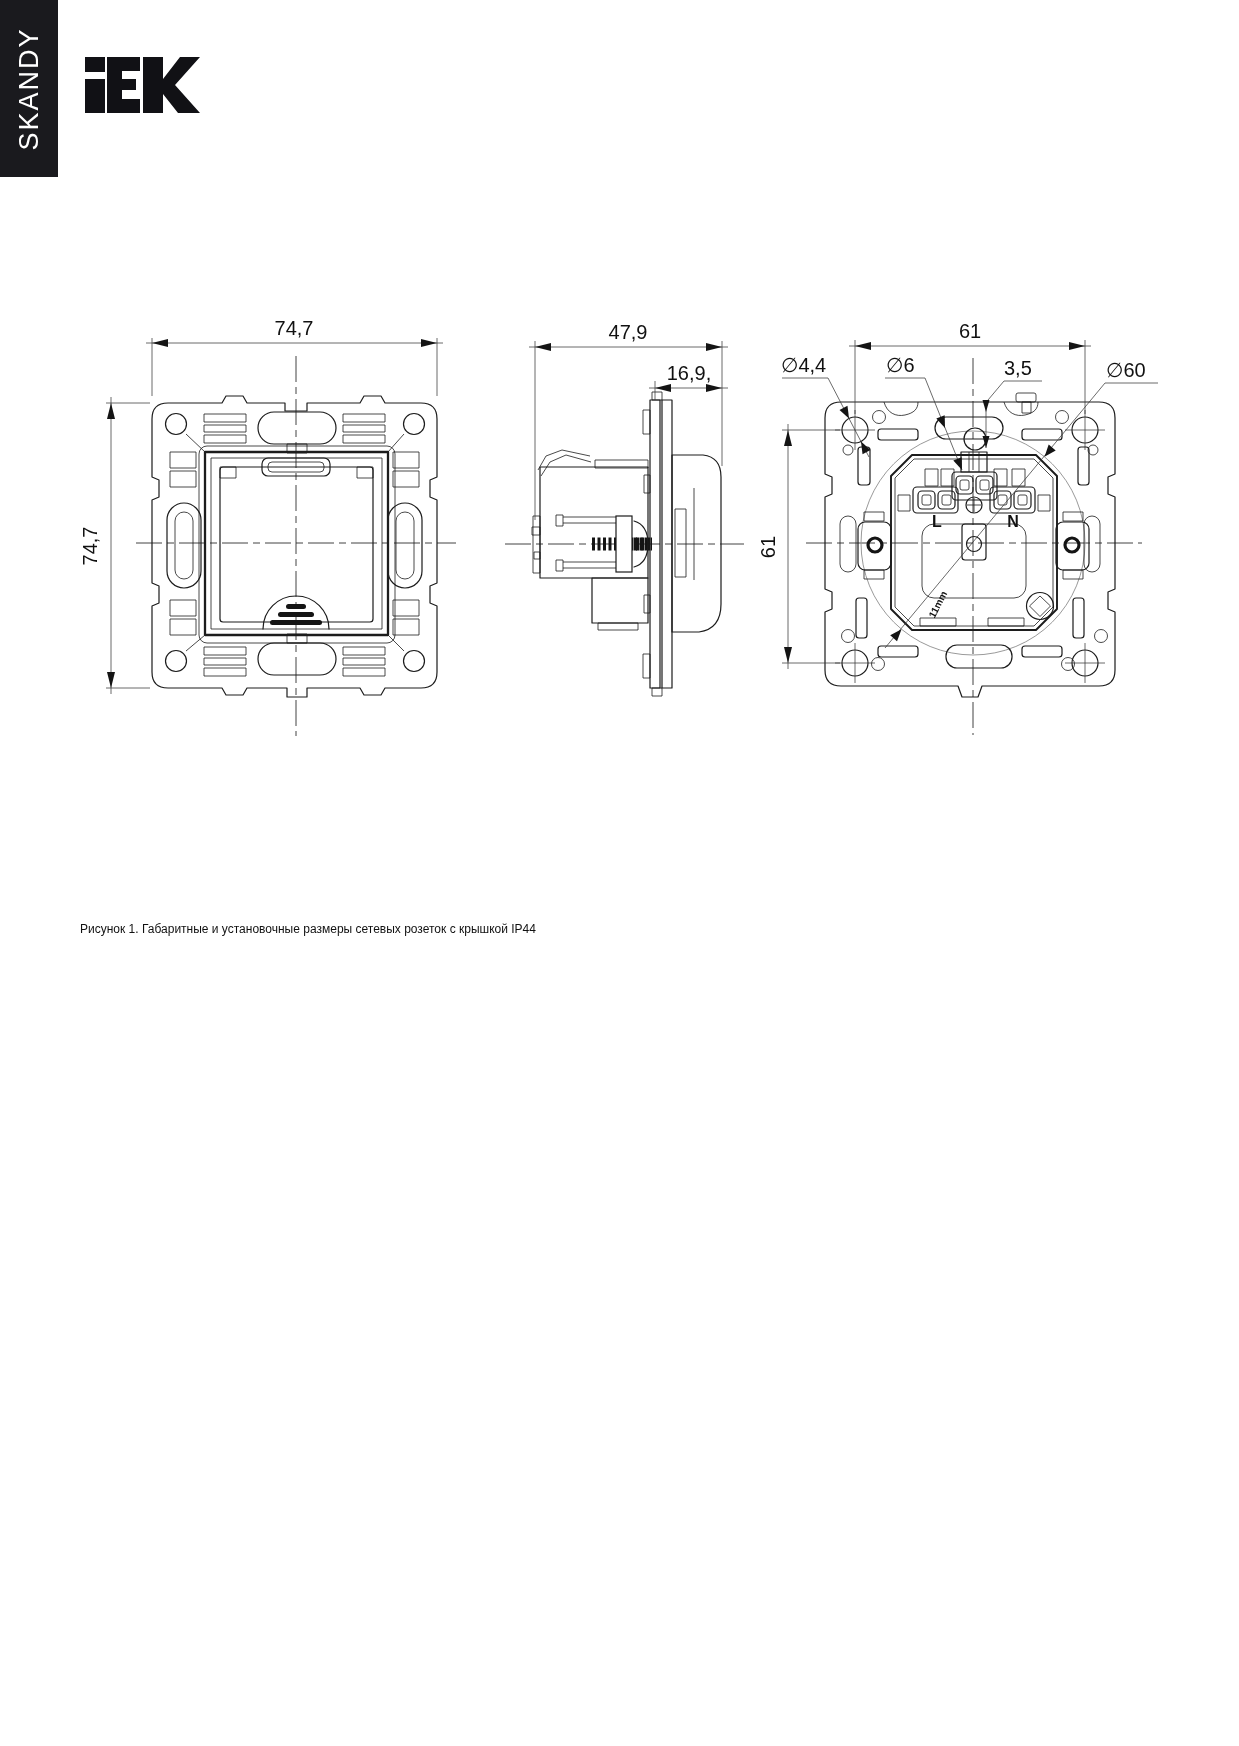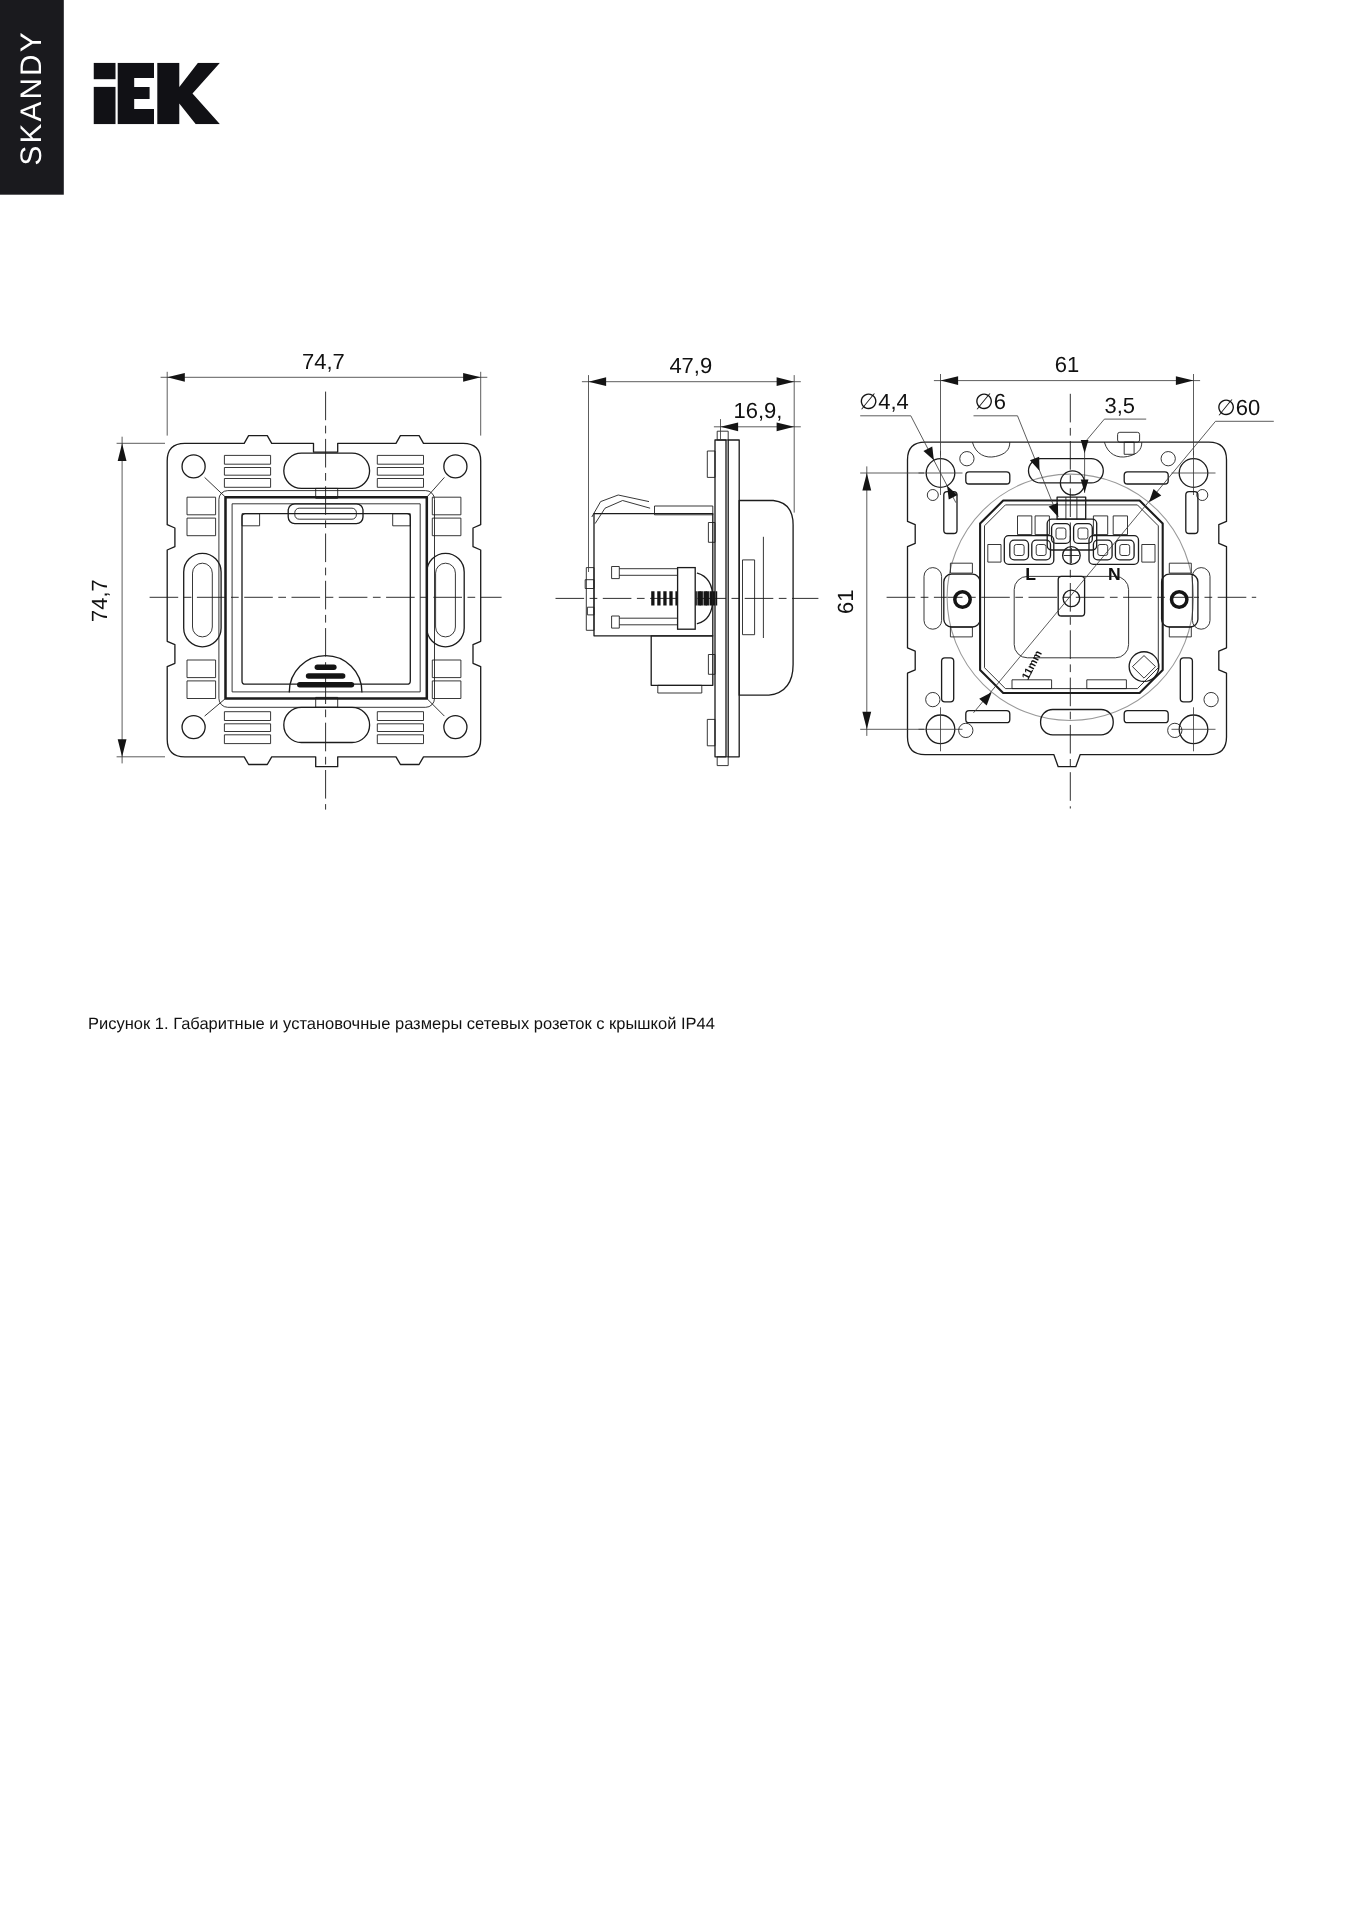--- a/index.html
+++ b/index.html
@@ -5,21 +5,21 @@
   html,body{margin:0;padding:0;}
   body{width:1239px;height:1746px;background:#ffffff;position:relative;
        font-family:"Liberation Sans",sans-serif;color:#111;}
   .page{position:absolute;inset:0;background:#fff;overflow:hidden;}
   .brand-bar{position:absolute;left:0;top:0;width:58px;height:177px;background:#1a1a1e;}
   .brand-text{position:absolute;left:50%;top:50%;
       transform:translate(-50%,-50%) rotate(-90deg);
       color:#fff;font-size:27px;letter-spacing:2px;white-space:nowrap;}
   .logo{position:absolute;left:85px;top:57px;}
   svg.view{position:absolute;overflow:visible;}
-  .caption{position:absolute;left:80px;top:922px;font-size:15px;margin:0;white-space:nowrap;}
+  .caption{position:absolute;left:80px;top:922px;font-size:12px;margin:0;white-space:nowrap;}
   
   .ln{fill:none;stroke:#1c1c1c;stroke-width:1.2;stroke-linejoin:round;stroke-linecap:round;}
   .ln2{fill:none;stroke:#1c1c1c;stroke-width:2.3;stroke-linejoin:round;}
   .lt{fill:none;stroke:#1c1c1c;stroke-width:0.8;stroke-linejoin:round;}
   .thin{fill:none;stroke:#3a3a3a;stroke-width:0.75;}
   .cl{fill:none;stroke:#2e2e2e;stroke-width:0.9;stroke-dasharray:26 5 7 5;}
   .gray{fill:none;stroke:#9a9a9a;stroke-width:1;}
   .blk{fill:#141414;stroke:none;}
   .wht{fill:#ffffff;stroke:#1c1c1c;stroke-width:1.2;}
   .dim{font-family:"Liberation Sans",sans-serif;font-size:20px;fill:#111;}

